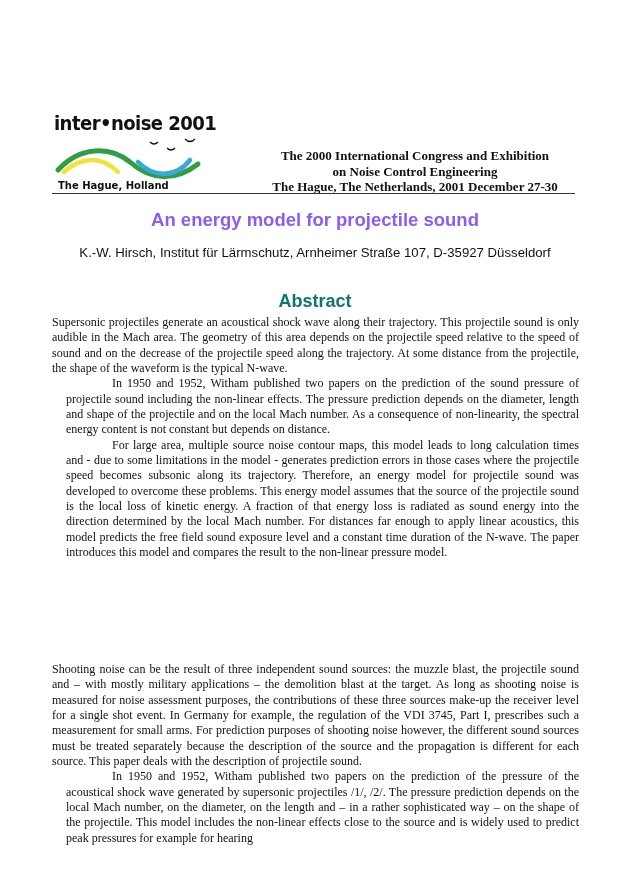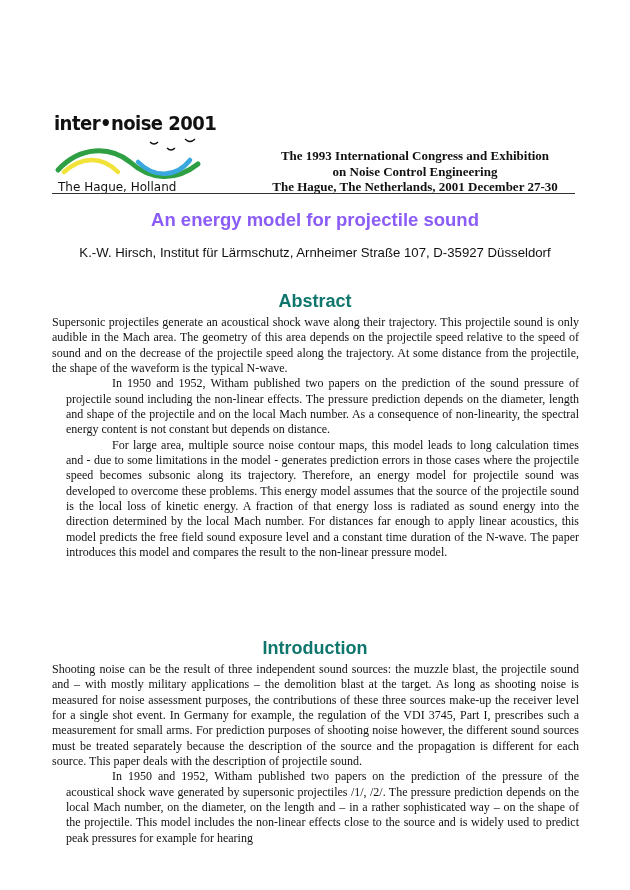--- a/index.html
+++ b/index.html
@@ -2,21 +2,21 @@
 <html><head>
 <meta charset="utf-8">
 <style>
   html, body { margin:0; padding:0; background:#ffffff; }
   body { width:630px; height:890px; position:relative; overflow:hidden; color:#111; }
   .page { position:absolute; left:0; top:16px; width:566px; height:890px; }
 
   .logo { position:absolute; left:50px; top:96px; width:160px; height:84px; }
   .logo-title { position:absolute; left:4px; top:0; font-family:"DejaVu Sans", sans-serif; font-weight:bold; font-size:19px; letter-spacing:-0.6px; color:#111; white-space:nowrap; transform:scaleX(0.95); transform-origin:left; }
   .logo-svg { position:absolute; left:0; top:26px; }
-  .logo-place { position:absolute; left:8px; top:68px; font-family:"DejaVu Sans", sans-serif; font-weight:normal; font-size:12px; color:#111; white-space:nowrap; }
+  .logo-place { position:absolute; left:8px; top:68px; font-family:"DejaVu Sans", sans-serif; font-weight:bold; font-size:10px; color:#111; white-space:nowrap; }
 
   .conf { position:absolute; left:240px; top:132px; width:350px; text-align:center; font-family:"Liberation Serif", serif; font-weight:bold; font-size:13px; line-height:15.5px; color:#111; }
   .rule { position:absolute; left:52px; top:177px; width:523px; height:1px; background:#333; }
 
   .title { position:absolute; left:0; top:193px; width:630px; text-align:center; font-family:"Liberation Sans", sans-serif; font-weight:bold; font-size:18.5px; color:#8b5cf6; }
   .author { position:absolute; left:0; top:229px; width:630px; text-align:center; font-family:"Liberation Sans", sans-serif; font-size:13.2px; color:#111; }
 
   .heading { position:absolute; left:0; width:630px; text-align:center; font-family:"Liberation Sans", sans-serif; font-weight:bold; font-size:18px; color:#0f766e; }
   .h-abstract { top:275px; }
   .h-intro { top:622px; }
@@ -43,35 +43,34 @@
       <path d="M8 32 C 30 8, 60 8, 80 24 C 100 42, 125 44, 148 26" stroke="#2ea043" stroke-width="5" fill="none" stroke-linecap="round"></path>
 
       <path d="M14 34 C 32 18, 52 18, 68 34" stroke="#f2e33a" stroke-width="4.5" fill="none" stroke-linecap="round"></path>
 
       <path d="M88 24 C 104 40, 126 40, 140 22" stroke="#3aa8df" stroke-width="4.5" fill="none" stroke-linecap="round"></path>
     </svg>
     <div class="logo-place">The Hague, Holland</div>
   </div>
 
   <div class="conf">
-    <div>The 1993 International Congress and Exhibition</div>
+    <div>The 2000 International Congress and Exhibition</div>
     <div>on Noise Control Engineering</div>
     <div>The Hague, The Netherlands, 2001 December 27-30</div>
   </div>
   <div class="rule"></div>
 
   <div class="title">An energy model for projectile sound</div>
   <div class="author">K.-W. Hirsch, Institut für Lärmschutz, Arnheimer Straße 107, D-35927 Düsseldorf</div>
 
   <div class="heading h-abstract">Abstract</div>
   <div class="body b-abstract">
     <p>Supersonic projectiles generate an acoustical shock wave along their trajectory. This projectile sound is only audible in the Mach area. The geometry of this area depends on the projectile speed relative to the speed of sound and on the decrease of the projectile speed along the trajectory. At some distance from the projectile, the shape of the waveform is the typical N-wave.</p>
     <p class="indent">In 1950 and 1952, Witham published two papers on the prediction of the sound pressure of projectile sound including the non-linear effects. The pressure prediction depends on the diameter, length and shape of the projectile and on the local Mach number. As a consequence of non-linearity, the spectral energy content is not constant but depends on distance.</p>
     <p class="indent">For large area, multiple source noise contour maps, this model leads to long calculation times and - due to some limitations in the model - generates prediction errors in those cases where the projectile speed becomes subsonic along its trajectory. Therefore, an energy model for projectile sound was developed to overcome these problems. This energy model assumes that the source of the projectile sound is the local loss of kinetic energy. A fraction of that energy loss is radiated as sound energy into the direction determined by the local Mach number. For distances far enough to apply linear acoustics, this model predicts the free field sound exposure level and a constant time duration of the N-wave. The paper introduces this model and compares the result to the non-linear pressure model.</p>
   </div>
 
-  <div class="heading h-intro">Introduction</div>
   <div class="body b-intro">
     <p>Shooting noise can be the result of three independent sound sources: the muzzle blast, the projectile sound and – with mostly military applications – the demolition blast at the target. As long as shooting noise is measured for noise assessment purposes, the contributions of these three sources make-up the receiver level for a single shot event. In Germany for example, the regulation of the VDI 3745, Part I, prescribes such a measurement for small arms. For prediction purposes of shooting noise however, the different sound sources must be treated separately because the description of the source and the propagation is different for each source. This paper deals with the description of projectile sound.</p>
     <p class="indent">In 1950 and 1952, Witham published two papers on the prediction of the pressure of the acoustical shock wave generated by supersonic projectiles /1/, /2/. The pressure prediction depends on the local Mach number, on the diameter, on the length and – in a rather sophisticated way – on the shape of the projectile. This model includes the non-linear effects close to the source and is widely used to predict peak pressures for example for hearing</p>
   </div>
 
 </div>
 
 </body></html>

